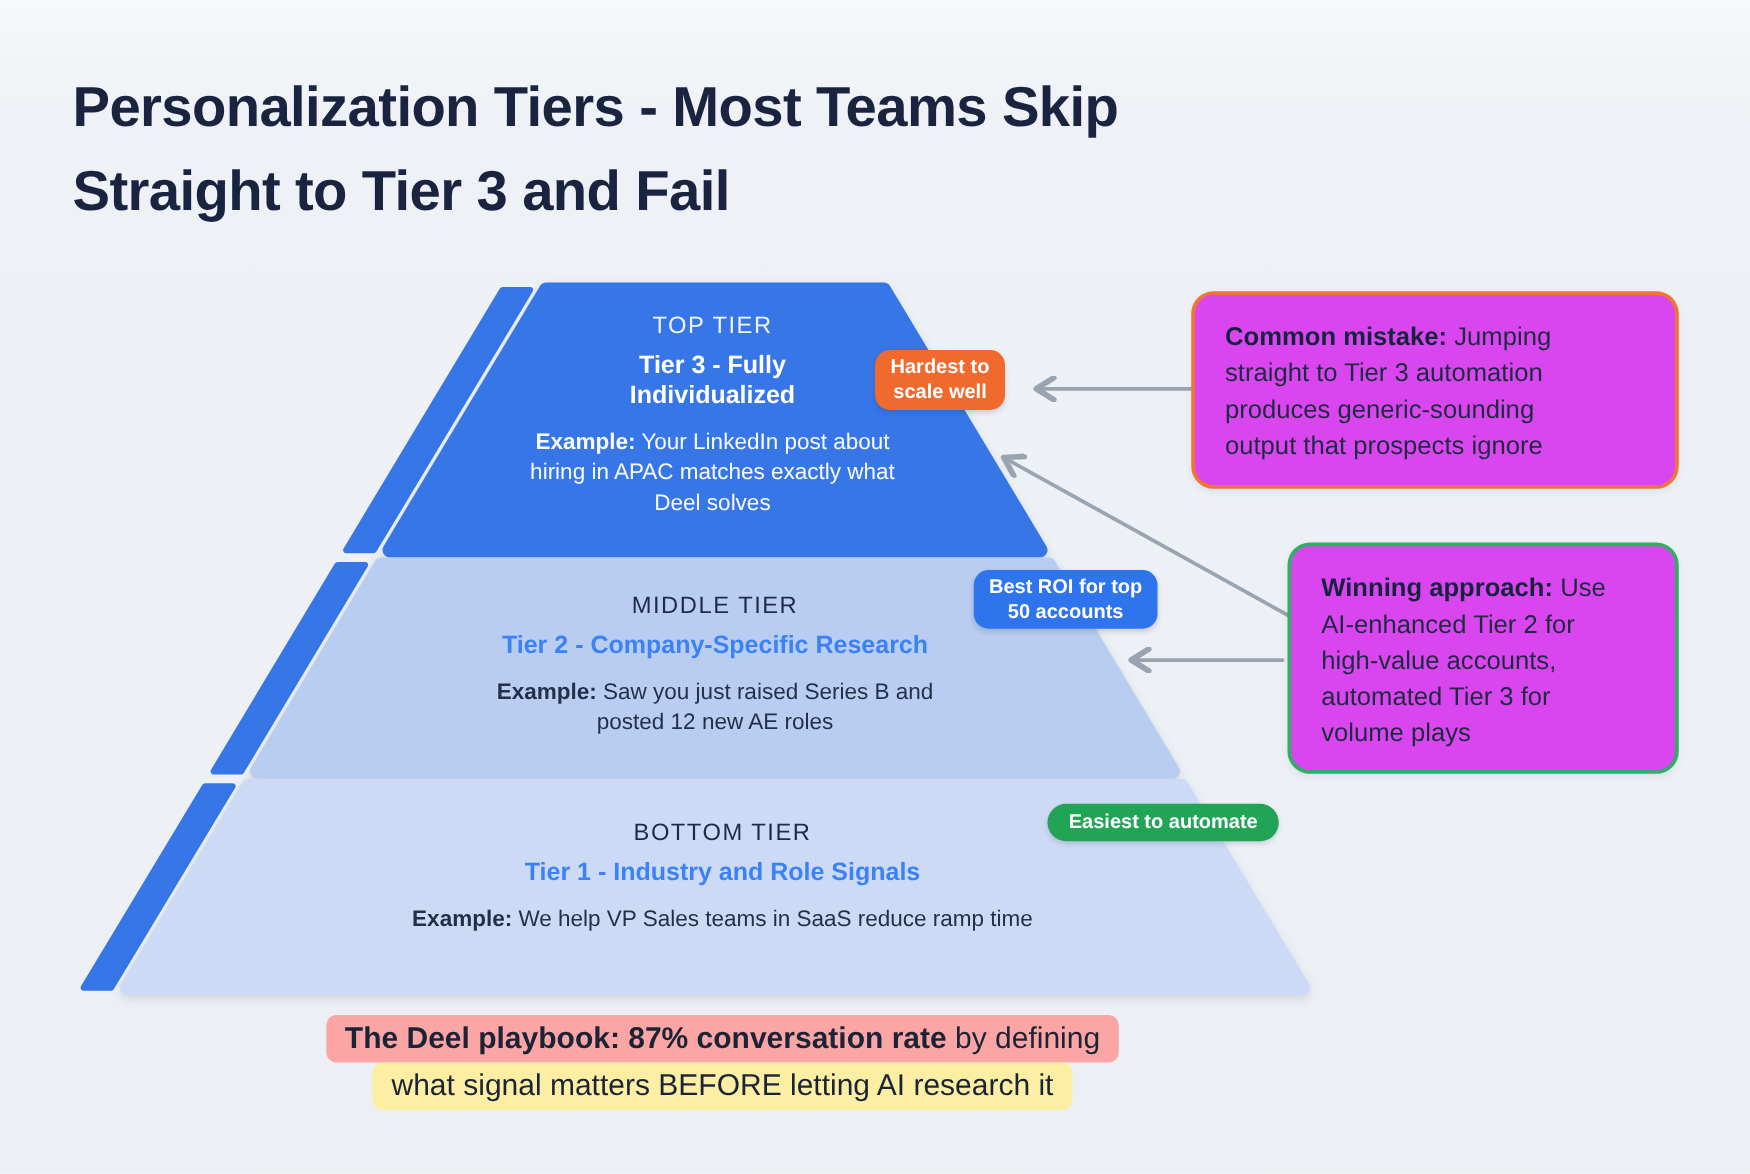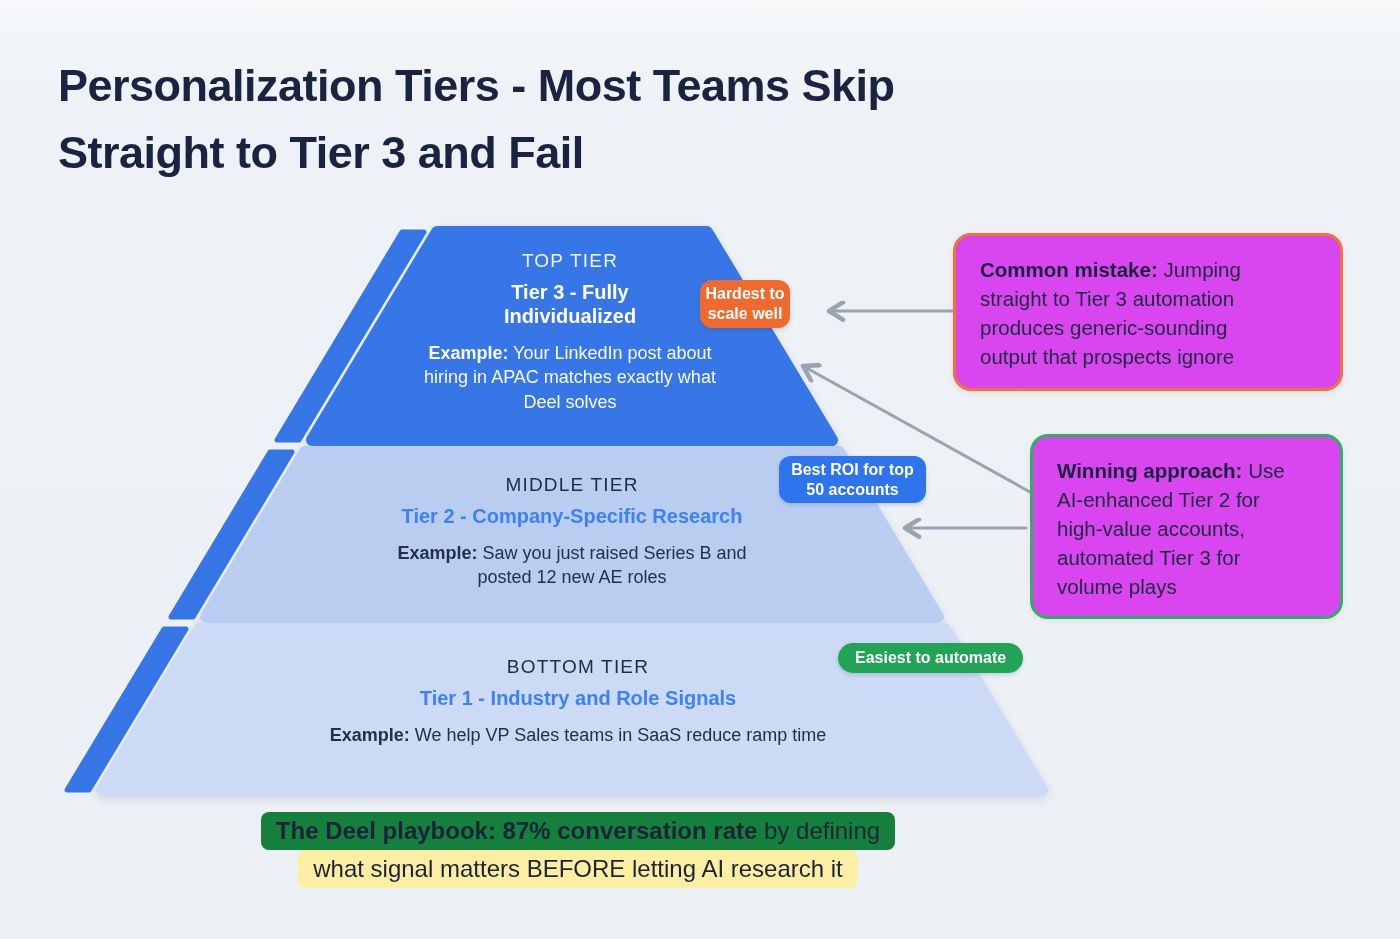--- a/index.html
+++ b/index.html
@@ -39,21 +39,21 @@
   .t2 .tier-example, .t1 .tier-example { color: #233049; }
   .tier-example b { font-weight: 700; }
 
   
   .badge {
     position: absolute; z-index: 3; color: #ffffff; font-weight: 700;
     font-size: 16px; line-height: 1.25; text-align: center;
     display: flex; flex-direction: column; justify-content: center; align-items: center;
     box-shadow: 0 2px 4px rgba(30,50,90,0.18);
   }
-  .badge-orange { left: 700px; top: 280px; width: 90px; height: 48px; border-radius: 12px; }
+  .badge-orange { left: 700px; top: 280px; width: 104px; height: 48px; border-radius: 12px; }
   .badge-blue   { left: 779px; top: 456px; width: 147px; height: 47px; border-radius: 12px; }
   .badge-green  { left: 838px; top: 643px; padding: 5px 17px; border-radius: 999px; }
 
   
   .callout {
     position: absolute; z-index: 3; background: #d946ef;
     border: 3px solid; border-radius: 18px; padding: 19px 24px;
     font-size: 20.5px; line-height: 29px; color: #1d2a3f;
     box-shadow: 0 2px 6px rgba(30,50,90,0.08);
   }
@@ -156,18 +156,18 @@
 
   <div class="callout callout-winning" style="border-color: rgb(47, 174, 100);">
     <div><b>Winning approach:</b> <span>Use</span></div>
     <div>AI-enhanced Tier 2 for</div>
     <div>high-value accounts,</div>
     <div>automated Tier 3 for</div>
     <div>volume plays</div>
   </div>
 
   <div class="footer">
-    <span class="hl" style="background: #15803d;"><b>The Deel playbook: 87% conversation rate</b><span> by defining</span></span>
+    <span class="hl" style="background: #fca5a5;"><b>The Deel playbook: 87% conversation rate</b><span> by defining</span></span>
     <br>
     <span class="hl" style="background: rgb(252, 239, 164);">what signal matters BEFORE letting AI research it</span>
   </div>
 
 </div>
 
 </body></html>

